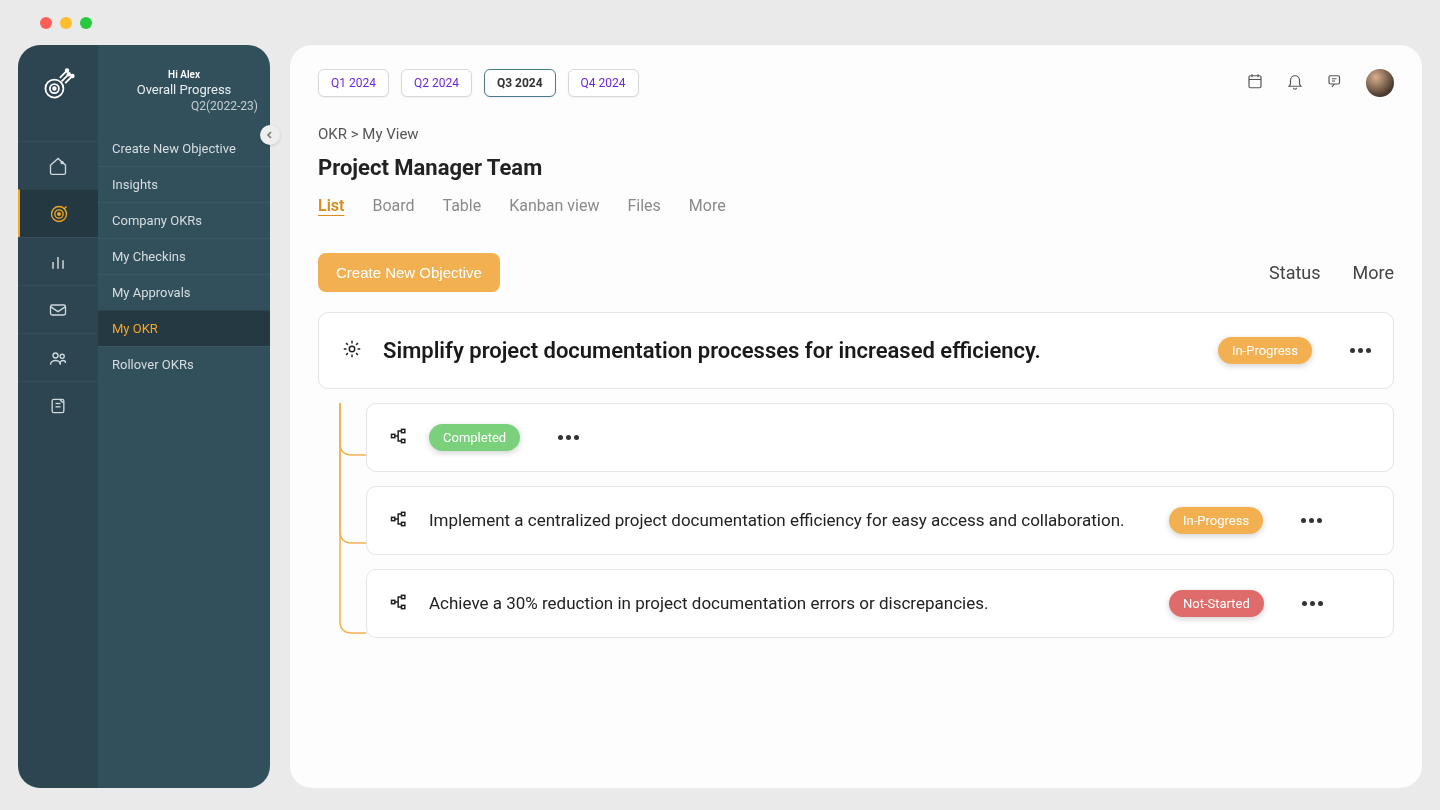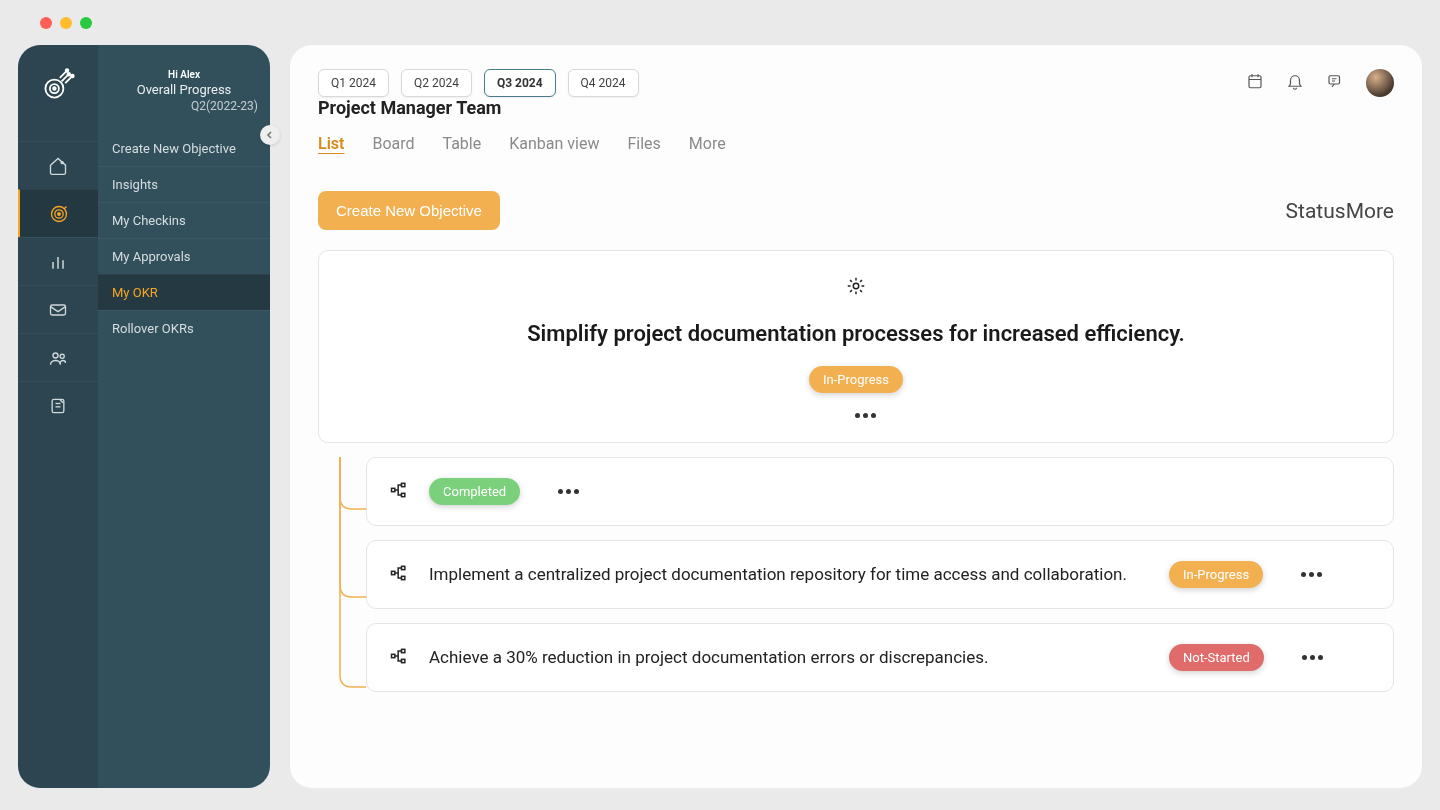--- a/index.html
+++ b/index.html
@@ -32,39 +32,39 @@
 .sub-link { display: block; padding: 10px 14px; color: #d6dde0; font-size: 13px; cursor: pointer; border-top: 1px solid rgba(255,255,255,0.05); }
 .sub-link.active { background: #243942; color: #f5a623; }
 .sub-link:first-child { border-top: none; }
 .collapse-btn { position: absolute; right: -10px; top: 80px; width: 20px; height: 20px; background: #eee; border-radius: 50%; display: flex; align-items: center; justify-content: center; box-shadow: 0 1px 3px rgba(0,0,0,0.15); cursor: pointer; }
 
 
 .main { flex: 1; background: #fdfdfd; border-radius: 22px; margin-left: 20px; padding: 24px 28px; overflow: hidden; }
 
 .topbar { display: flex; align-items: center; justify-content: space-between; }
 .quarter-pills { display: flex; gap: 12px; }
-.qpill { padding: 6px 12px; border: 1px solid #d8d8d8; border-radius: 6px; font-size: 12px; color: #404040; background: #fff; box-shadow: 0 1px 2px rgba(0,0,0,0.06); cursor: pointer; }
+.qpill { padding: 6px 12px; border: 1px solid #d8d8d8; border-radius: 6px; font-size: 12px; color: #6d28d9; background: #fff; box-shadow: 0 1px 2px rgba(0,0,0,0.06); cursor: pointer; }
 .qpill.active { border: 1px solid #4a7a8c; color: #333; font-weight: bold; }
 .top-icons { display: flex; align-items: center; gap: 22px; }
 .top-icons svg { width: 18px; height: 18px; cursor: pointer; }
 .avatar { width: 28px; height: 28px; border-radius: 50%; background: radial-gradient(circle at 35% 30%, #d9b08c 0%, #4a3a2e 70%); cursor: pointer; }
 
 .crumb { margin-top: 28px; color: #555; font-size: 15px; }
-.team-title { font-size: 18px; font-weight: 700; color: #222; }
+.team-title { font-size: 22px; font-weight: 700; color: #222; margin-top: 12px; }
 
 .view-tabs { display: flex; gap: 28px; margin-top: 16px; font-size: 16px; color: #8a8a8a; }
 .view-tab { cursor: pointer; padding-bottom: 4px; }
 .view-tab.active { color: #d98b1a; font-weight: 600; text-decoration: underline; text-underline-offset: 4px; text-decoration-color: #d98b1a; }
 
 .list-toolbar { display: flex; align-items: center; justify-content: space-between; margin-top: 34px; }
 .create-btn { background: #f3b051; color: #fff; border: none; padding: 11px 18px; border-radius: 8px; font-size: 15px; cursor: pointer; }
-.toolbar-right { display: flex; font-size: 21px; color: #444; }
+.toolbar-right { display: flex; gap: 32px; font-size: 18px; color: #444; }
 .toolbar-right span { cursor: pointer; }
 
-.objective-card { margin-top: 20px; border: 1px solid #e5e5e5; border-radius: 10px; background: #fff; padding: 24px 22px; display: flex; align-items: center; gap: 20px; flex-direction: column; }
+.objective-card { margin-top: 20px; border: 1px solid #e5e5e5; border-radius: 10px; background: #fff; padding: 24px 22px; display: flex; align-items: center; gap: 20px; }
 .obj-icon svg { width: 22px; height: 22px; }
 .obj-title { font-size: 22px; font-weight: 600; flex: 1; color: #1a1a1a; }
 .status-pill { padding: 6px 14px; border-radius: 16px; color: #fff; font-size: 13px; box-shadow: 0 2px 6px rgba(0,0,0,0.18); white-space: nowrap; }
 .pill-progress { background: #f3b051; }
 .pill-complete { background: #7bd17b; }
 .pill-notstarted { background: #e06b6b; }
 .more-dots { display: flex; gap: 3px; cursor: pointer; margin-left: 18px; }
 .more-dots span { width: 5px; height: 5px; background: #333; border-radius: 50%; }
 
 .kr-wrap { position: relative; margin-left: 20px; padding-left: 28px; }
@@ -150,20 +150,21 @@
       <div class="sub-period">Q2(2022-23)</div>
     </div>
     <div class="collapse-btn">
       <svg width="10" height="10" viewBox="0 0 10 10">
           <path d="M6 2L3 5l3 3" fill="none" stroke="#777" stroke-width="1.6"></path>
         </svg>
     </div>
     <div class="sub-list">
       <div class="sub-link">Create New Objective</div>
       <div class="sub-link">Insights</div>
+      <div class="sub-link">Company OKRs</div>
       <div class="sub-link">My  Checkins</div>
       <div class="sub-link">My Approvals</div>
       <div class="sub-link active">My OKR</div>
       <div class="sub-link">Rollover OKRs</div>
     </div>
   </div>
 
   <div class="main">
     <div class="topbar">
       <div class="quarter-pills">
@@ -186,20 +187,23 @@
         <span><svg viewBox="0 0 24 24" fill="none" stroke="#555" stroke-width="1.6">
               <rect x="4" y="5" width="14" height="11" rx="2"></rect>
               <path d="M8 20l3-4"></path>
               <line x1="8" y1="9" x2="14" y2="9"></line>
               <line x1="8" y1="12" x2="12" y2="12"></line>
             </svg></span>
         <div class="avatar"></div>
       </div>
     </div>
 
+    <div class="crumb">
+      <span>OKR</span><span> &gt; </span><span>My View</span>
+    </div>
 
     <h1 class="team-title">Project Manager Team</h1>
 
     <div class="view-tabs">
       <div class="view-tab active">List</div>
       <div class="view-tab">Board</div>
       <div class="view-tab">Table</div>
       <div class="view-tab">Kanban view</div>
       <div class="view-tab">Files</div>
       <div class="view-tab">More</div>
@@ -255,21 +259,21 @@
 
       <div class="kr-card">
         <span class="kr-icon">
           <svg viewBox="0 0 24 24" fill="none" stroke="#222" stroke-width="1.8">
               <rect x="3" y="10" width="4" height="4"></rect>
               <rect x="15" y="4" width="4" height="4"></rect>
               <rect x="15" y="16" width="4" height="4"></rect>
               <path d="M7 12h4M11 12V6h4M11 12v6h4"></path>
             </svg>
         </span>
-        <div class="kr-title">Implement a centralized project documentation repository for time access and collaboration.</div>
+        <div class="kr-title">Implement a centralized project documentation efficiency for easy access and collaboration.</div>
         <div class="status-pill pill-progress">In-Progress</div>
         <div class="more-dots">
             <span></span>
             <span></span>
             <span></span>
           </div>
       </div>
 
       <div class="kr-card">
         <span class="kr-icon">

